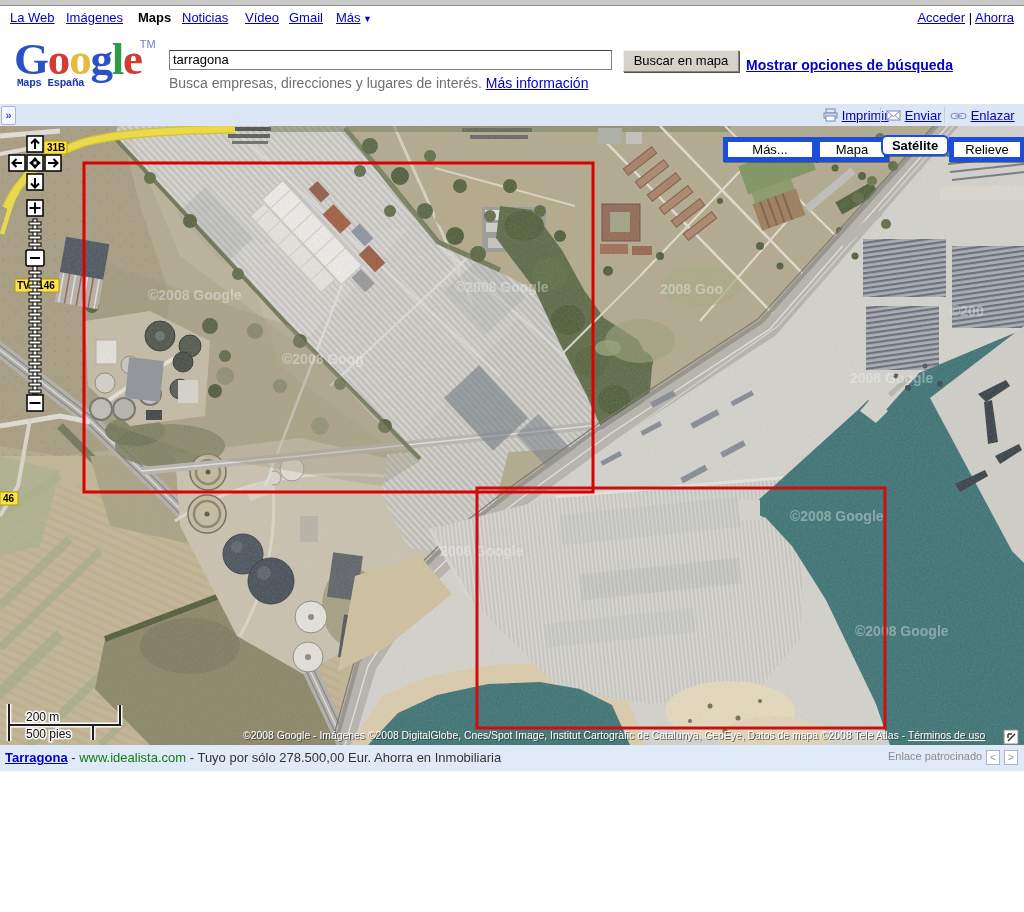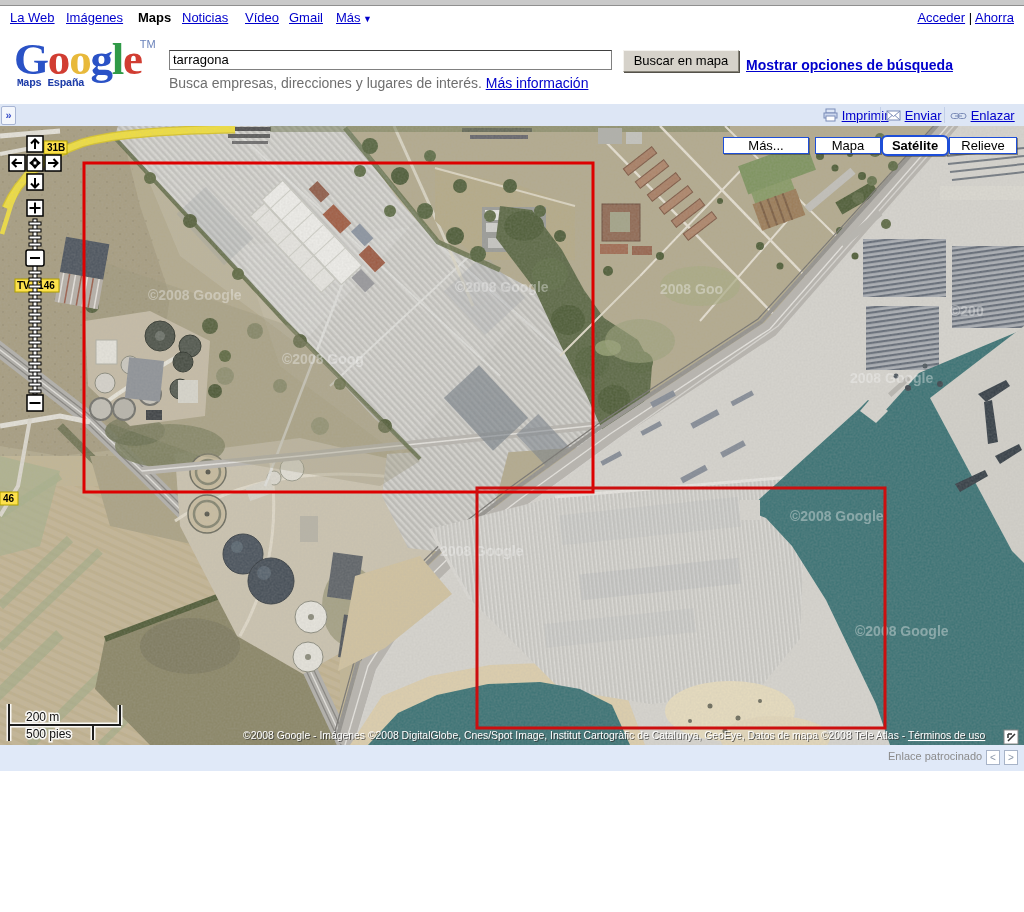--- a/index.html
+++ b/index.html
@@ -14,21 +14,21 @@
 #logosub{left:17px;top:77px;letter-spacing:-0.5px;font-size:11px;font-weight:bold;color:#1d3ca8;font-family:Liberation Mono, monospace;}
 #sbox{left:169px;top:50px;width:438px;height:18px;border:1px solid #808080;border-top-color:#404040;background:#fff;font-size:13px;color:#000;padding:0 0 0 3px;line-height:18px;}
 #sbtn{left:623px;top:50px;width:114px;height:20px;background:#d6d2ca;border:1px solid #868378;border-top-color:#f4f2ee;border-left-color:#f4f2ee;box-shadow:1px 1px 0 #55524a;font-size:13px;text-align:center;line-height:19px;color:#000;}
 #mostrar{left:746px;top:57px;font-size:14px;font-weight:bold;}
 #tagline{left:169px;top:75px;font-size:14px;color:#6f6f6f;}
 #toolbar{top:104px;left:0;width:1024px;height:22px;background:#dde6f5;}
 #expbtn{left:1px;top:106px;width:13px;height:17px;background:#f3f6fc;border:1px solid #a8b5d4;border-radius:2px;color:#3a50c8;font-size:11px;font-weight:bold;text-align:center;line-height:16px;}
 .tlink{font-size:13px;}
 #sponsor{top:745px;left:0;width:1024px;height:26px;background:#e0e9f8;font-size:13px;}
 #sponsor .boxbtn{position:absolute;top:5px;width:12px;height:13px;background:#fff;border:1px solid #a8b4c8;color:#8a96a8;font-size:10px;text-align:center;line-height:13px;}
-.mapbtn{position:absolute;background:#fff;border:1px solid #1d4ed8;box-shadow:1px 1px 0 rgba(60,60,60,.55);font-size:13px;text-align:center;color:#000;}
+.mapbtn{position:absolute;background:#fff;border:5px solid #1d4ed8;box-shadow:1px 1px 0 rgba(60,60,60,.55);font-size:13px;text-align:center;color:#000;}
 </style>
 </head>
 <body>
 <div id="topsliver" class="abs"></div>
 <div id="nav" class="abs">
  <span class="it" style="left:10px"><a>La Web</a></span>
  <span class="it" style="left:66px"><a>Imágenes</a></span>
  <span class="it" style="left:138px;font-weight:bold;color:#000">Maps</span>
  <span class="it" style="left:182px"><a>Noticias</a></span>
  <span class="it" style="left:245px"><a>Vídeo</a></span>
@@ -513,16 +513,17 @@
 <rect x="1004" y="604" width="14" height="14" fill="#fff" stroke="#888" stroke-width="1"></rect>
 <path d="M1008,615 L1015,608 M1008,608 h4 M1008,608 v4" stroke="#333" stroke-width="1.5" fill="none"></path>
 </svg>
 
 <div class="mapbtn" style="left:723px;top:137px;width:84px;height:15px;line-height:15px;">Más...</div>
 <div class="mapbtn" style="left:815px;top:137px;width:64px;height:15px;line-height:15px;">Mapa</div>
 <div class="mapbtn" style="left:881px;top:135px;width:64px;height:17px;line-height:17px;font-weight:bold;border-width:2px;border-radius:6px;">Satélite</div>
 <div class="mapbtn" style="left:949px;top:137px;width:66px;height:15px;line-height:15px;">Relieve</div>
 
 <div id="sponsor" class="abs">
+ <span class="abs" style="left:5px;top:5px"><a style="font-weight:bold">Tarragona</a><span style="color:#333"> - </span><span style="color:#127a12">www.idealista.com</span><span style="color:#333"> - Tuyo por sólo 278.500,00 Eur. Ahorra en Inmobiliaria</span></span>
  <span class="abs" style="left:888px;top:5px;color:#8b8b8b;font-size:11px">Enlace patrocinado</span>
  <span class="boxbtn" style="left:986px">&lt;</span>
  <span class="boxbtn" style="left:1004px">&gt;</span>
 </div>
 
 </body></html>

